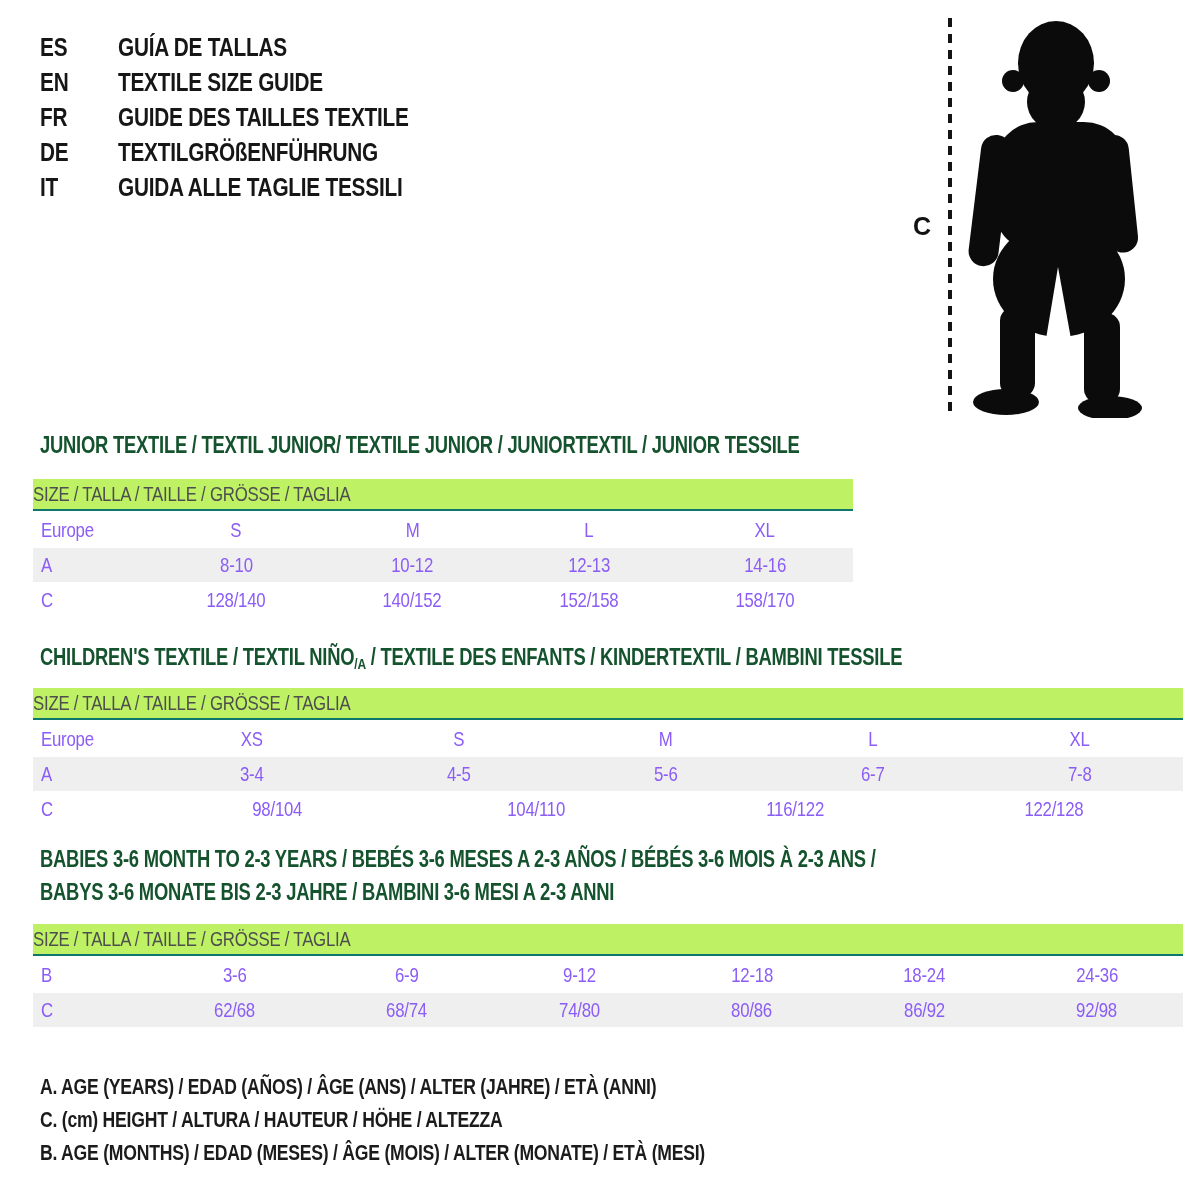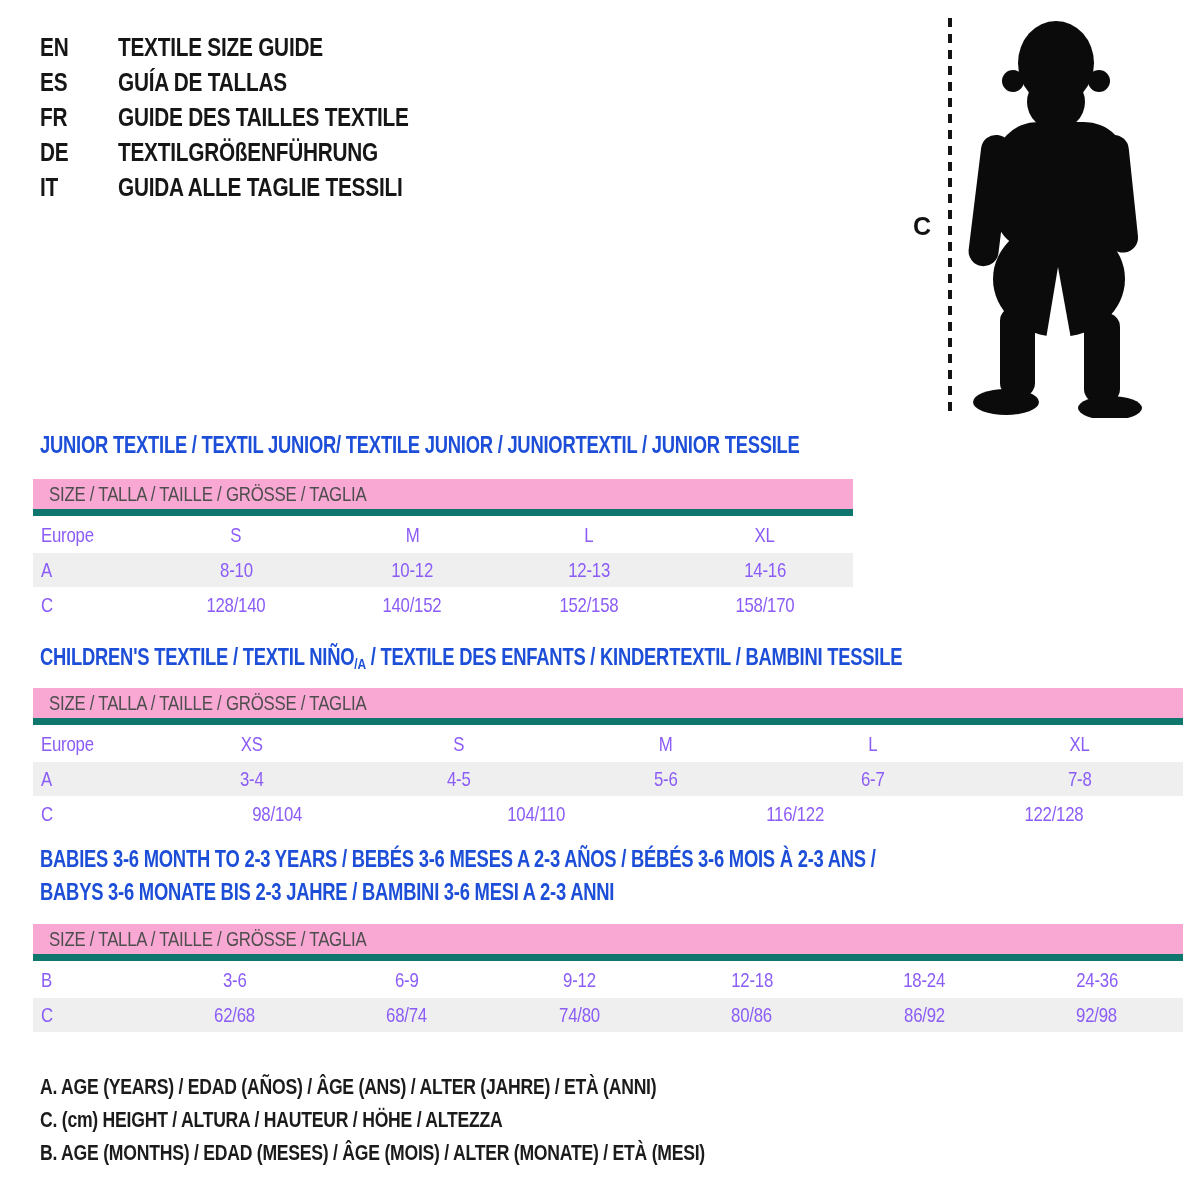--- a/index.html
+++ b/index.html
@@ -29,56 +29,56 @@
 
   
   .dash-line {
     position: absolute; left: 948px; top: 18px; width: 4px; height: 398px;
     background-image: repeating-linear-gradient(to bottom, #141414 0px, #141414 9px, transparent 9px, transparent 16px);
   }
   .measure-c { position: absolute; left: 913px; top: 212px; font-size: 25px; font-weight: 700; color: #121212; }
   .silhouette { position: absolute; left: 960px; top: 16px; }
 
   
-  .section-heading { position: absolute; font-size: 23px; font-weight: 700; color: #1d4ed8; }
+  .section-heading { position: absolute; font-size: 23px; font-weight: 700; color: #14532d; }
   .h1 { left: 40px; top: 432px; }
   .h2 { left: 40px; top: 644px; }
   .h3 { left: 40px; top: 843px; line-height: 33px; }
   .sub-a { font-size: 15px; vertical-align: -4px; }
 
   
   .stable { position: absolute; }
   .t1 { left: 33px; top: 479px; width: 820px; }
   .t2 { left: 33px; top: 688px; width: 1150px; }
   .t3 { left: 33px; top: 924px; width: 1150px; }
   .size-bar {
-    height: 30px; line-height: 30px; background: #f9a8d4;
-    border-bottom: 7px solid #0f766e; margin-bottom: 2px;
-    padding-left: 16px; font-size: 21px; color: #4e4e4e;
+    height: 30px; line-height: 30px; background: #bef264;
+    border-bottom: 2px solid #0f766e; margin-bottom: 2px;
+    padding-left: 0; font-size: 21px; color: #4e4e4e;
   }
   .trow { display: flex; height: 34px; line-height: 34px; margin-bottom: 1px; font-size: 21px; color: #8b5cf6; }
   .trow.shaded { background: #efefef; }
   .cell-label { width: 115px; padding-left: 8px; box-sizing: border-box; }
   .cell-val { flex: 1; text-align: center; }
 
   
   .legend { position: absolute; left: 40px; top: 1070px; }
   .legend-line { height: 33px; line-height: 33px; font-size: 22px; font-weight: 700; color: #1b1b1b; }
 </style>
 </head>
 <body>
 
 <div id="page">
 
   <div class="lang-list">
     <div class="lang-row">
+      <span class="lang-code cond">ES</span><span class="cond">GUÍA DE TALLAS</span>
+    </div>
+    <div class="lang-row">
       <span class="lang-code cond">EN</span><span class="cond">TEXTILE SIZE GUIDE</span>
-    </div>
-    <div class="lang-row">
-      <span class="lang-code cond">ES</span><span class="cond">GUÍA DE TALLAS</span>
     </div>
     <div class="lang-row">
       <span class="lang-code cond">FR</span><span class="cond">GUIDE DES TAILLES TEXTILE</span>
     </div>
     <div class="lang-row">
       <span class="lang-code cond">DE</span><span class="cond">TEXTILGRÖßENFÜHRUNG</span>
     </div>
     <div class="lang-row">
       <span class="lang-code cond">IT</span><span class="cond">GUIDA ALLE TAGLIE TESSILI</span>
     </div>

